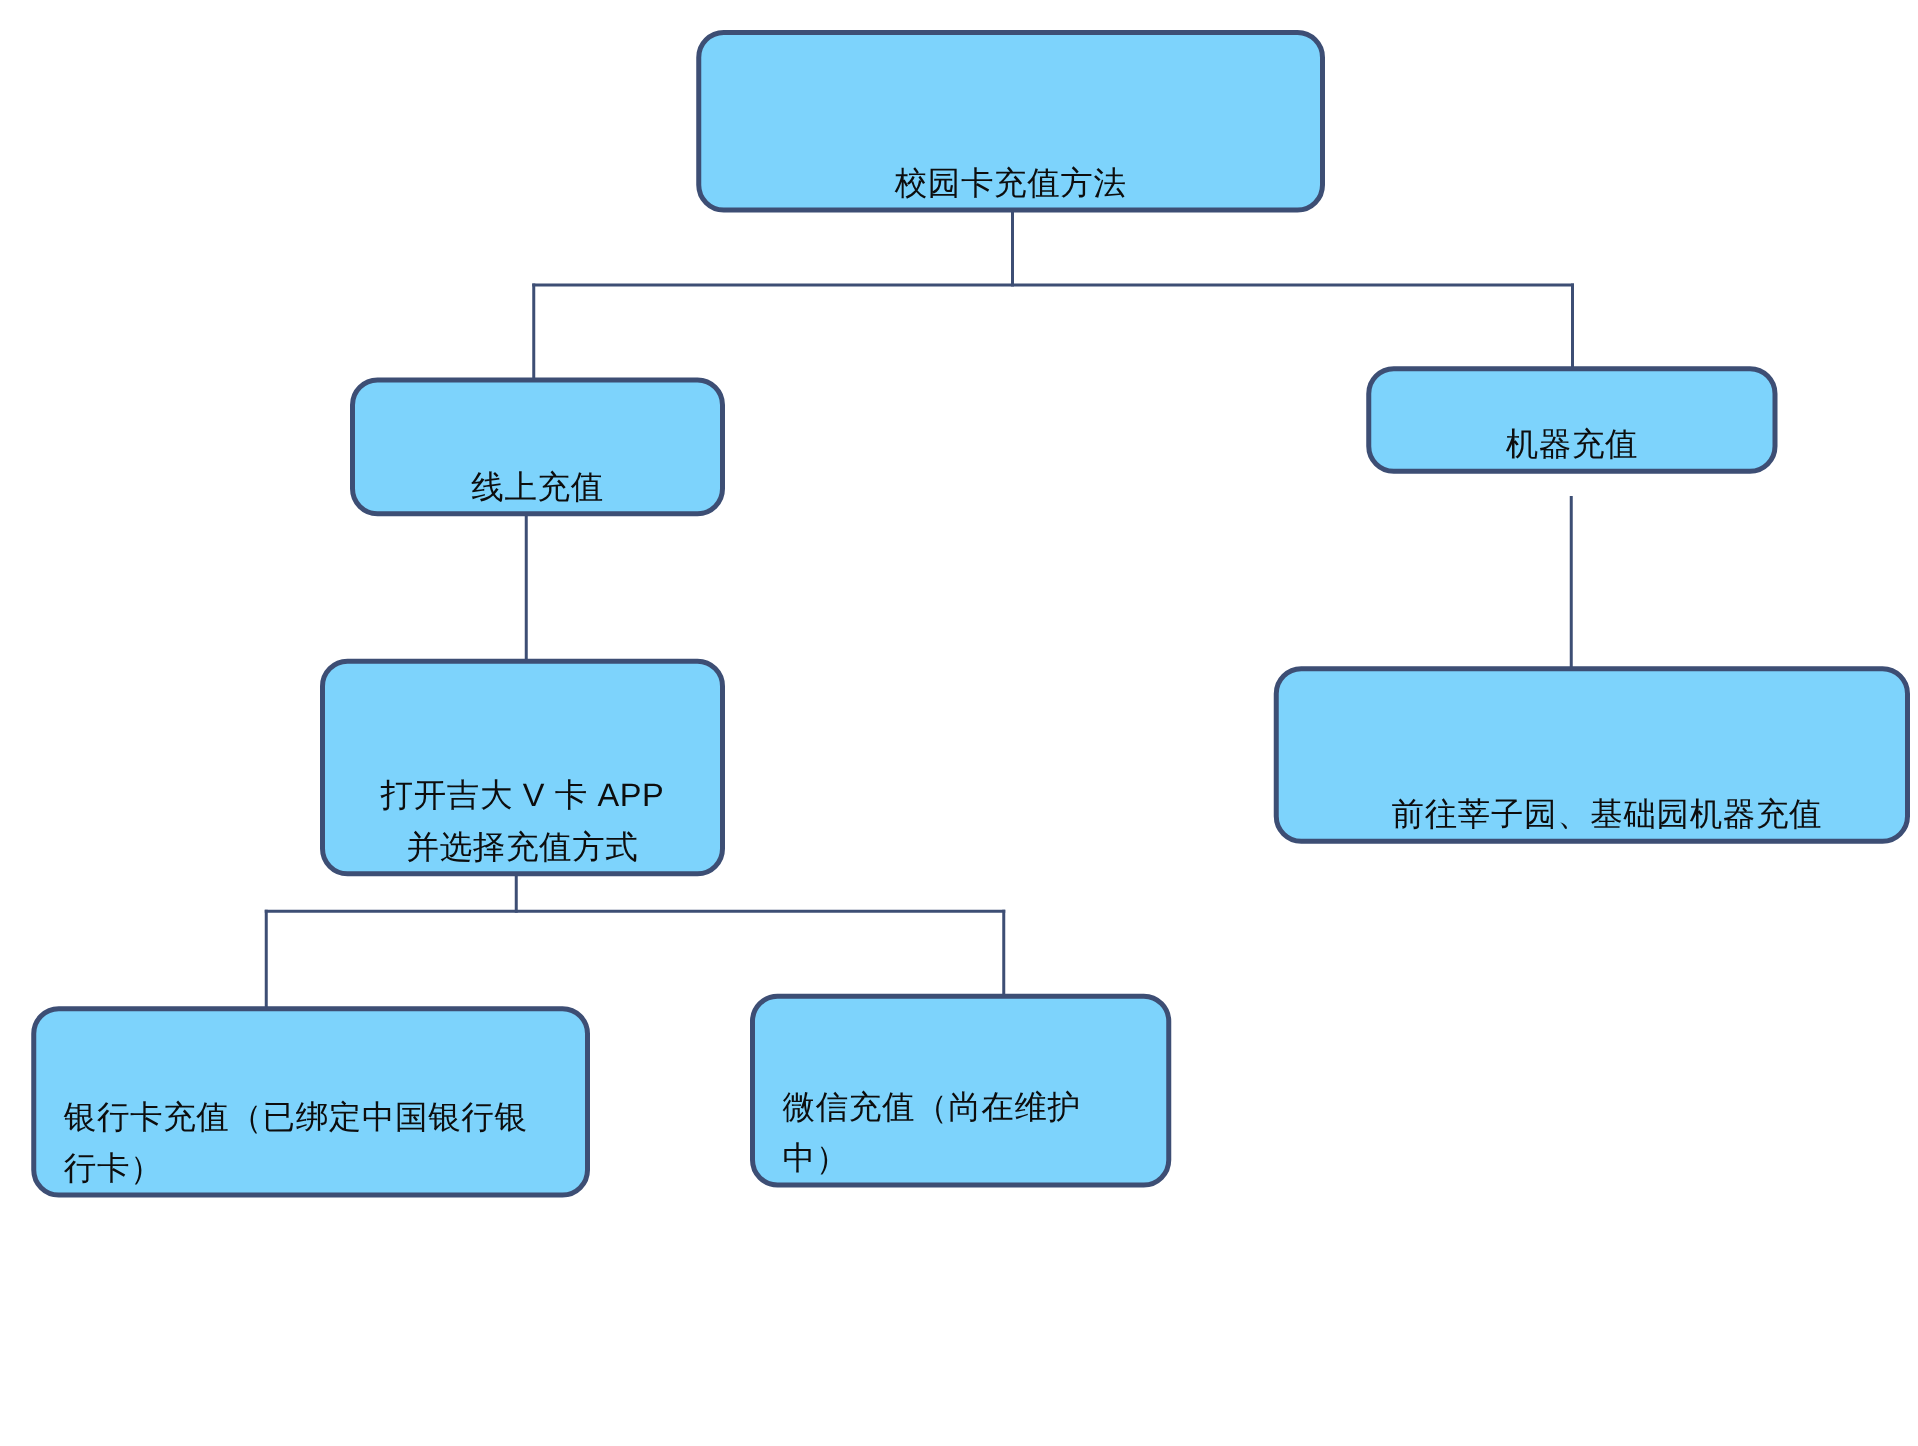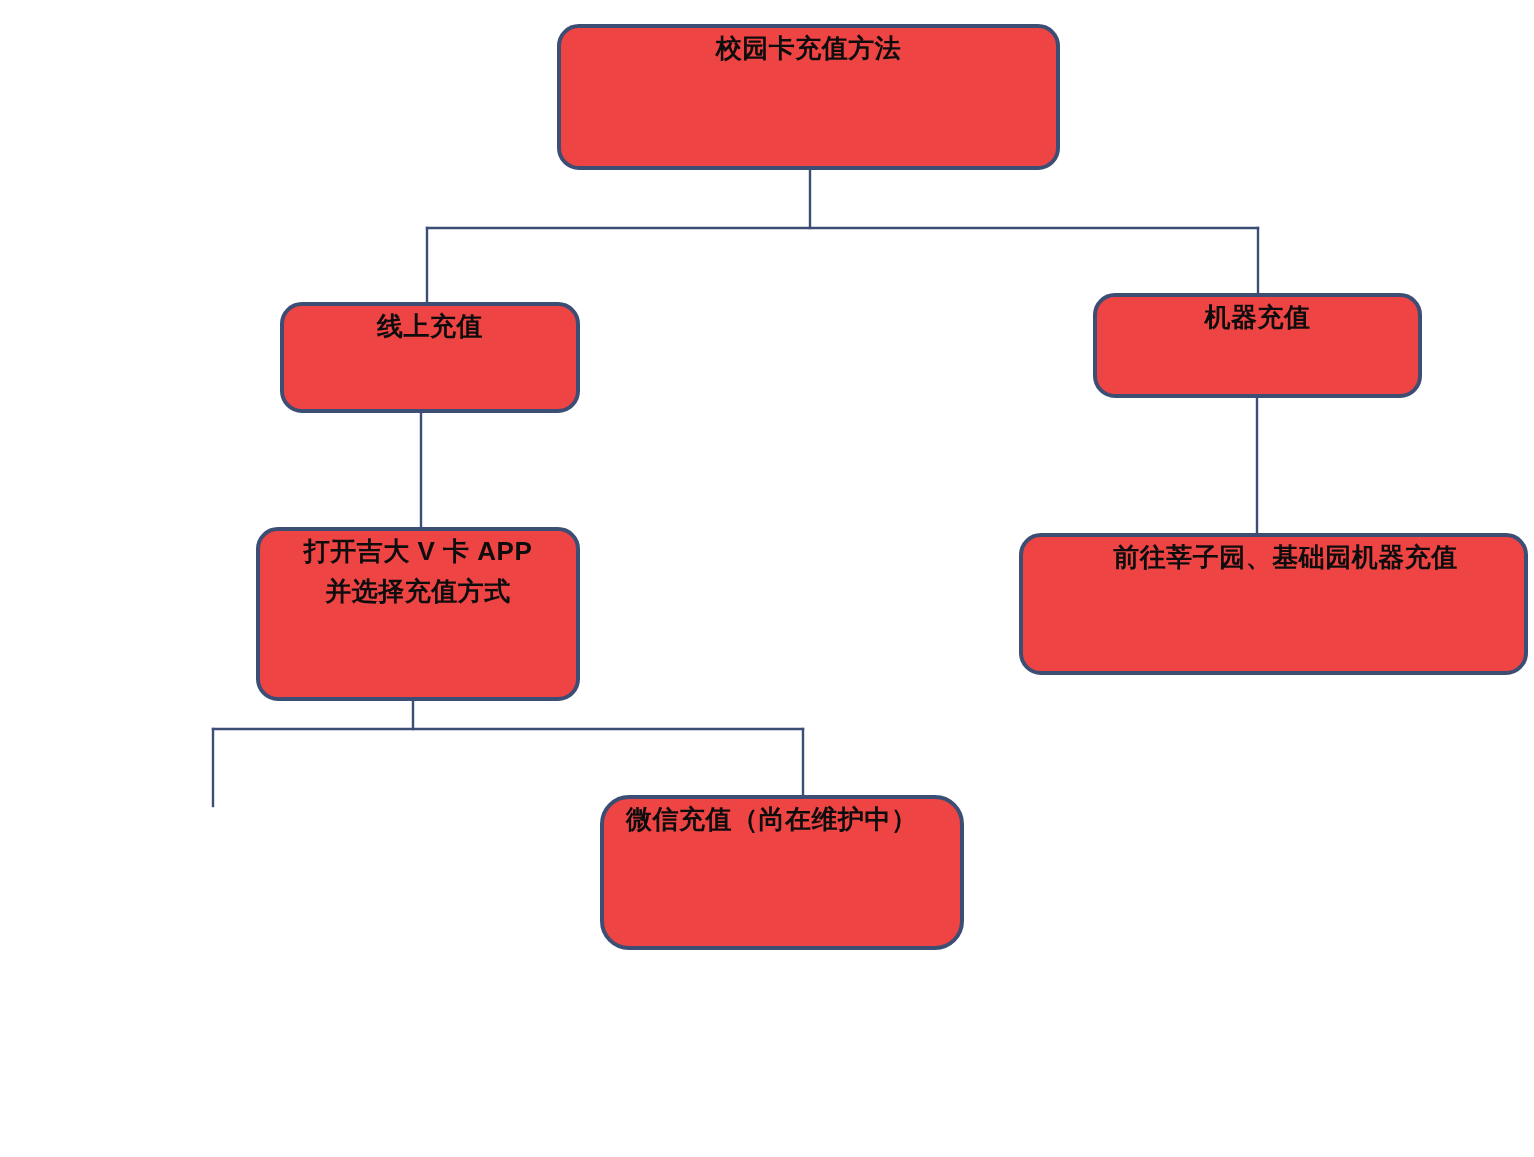--- a/index.html
+++ b/index.html
@@ -22,27 +22,27 @@
     position: absolute;
     left: 0;
     top: 0;
     width: 1534px;
     height: 1157px;
     pointer-events: none;
   }
   .node {
     position: absolute;
     box-sizing: border-box;
-    background: #ef4444;
+    background: #7dd3fc;
     border: 4px solid #3D4E74;
     border-radius: 22px;
     display: flex;
-    align-items: flex-start;
+    align-items: flex-end;
     color: #0d0d0d;
-    font-weight: bold;
+    font-weight: normal;
     letter-spacing: 0.5px;
     z-index: 2;
   }
   .node .node-text {
     display: block;
     width: 100%;
     white-space: pre-line;
     line-height: 1.55;
   }
   .node.center {
@@ -56,25 +56,25 @@
     justify-content: flex-start;
     text-align: left;
   }
   .node.left .node-text {
     text-align: left;
   }
 
   
   #node-root      { left: 557px;  top: 24px;   width: 503px; height: 146px; font-size: 26px; }
   #node-online    { left: 261px;  top: 302px;  width: 300px; height: 111px; font-size: 26px; margin-left: 19px; }
-  #node-machine   { left: 1093px; top: 293px;  width: 329px; height: 105px; font-size: 26px; }
+  #node-machine   { left: 1093px; top: 293px;  width: 329px; height: 86px; font-size: 26px; }
   #node-app       { left: 256px;  top: 527px;  width: 324px; height: 174px; font-size: 26px; }
   #node-location  { left: 1019px; top: 533px;  width: 509px; height: 142px; font-size: 26px; padding-left: 24px; }
   #node-bank      { left: 25px;   top: 805px;  width: 447px; height: 153px; font-size: 26px; padding: 0 22px; }
-  #node-wechat    { left: 600px;  top: 795px;  width: 364px; height: 155px; font-size: 26px; padding: 0 22px; border-radius: 29px; }
+  #node-wechat    { left: 600px;  top: 795px;  width: 337px; height: 155px; font-size: 26px; padding: 0 22px; }
 </style>
 </head>
 <body>
 
 <div id="canvas">
 
   <svg id="connector-layer" viewBox="0 0 1534 1157" width="1534" height="1157" xmlns="http://www.w3.org/2000/svg">
     <g stroke="#3D4E74" stroke-width="2.4" fill="none" stroke-linecap="square">
 
       <line x1="810" y1="170" x2="810" y2="228"></line>
@@ -107,18 +107,21 @@
 
   <div class="node center" id="node-app">
     <span class="node-text">打开吉大 V 卡 APP
 并选择充值方式</span>
   </div>
 
   <div class="node center" id="node-location">
     <span class="node-text">前往莘子园、基础园机器充值</span>
   </div>
 
+  <div class="node left" id="node-bank">
+    <span class="node-text">银行卡充值（已绑定中国银行银行卡）</span>
+  </div>
 
   <div class="node left" id="node-wechat">
     <span class="node-text">微信充值（尚在维护中）</span>
   </div>
 
 </div>
 
 </body></html>

